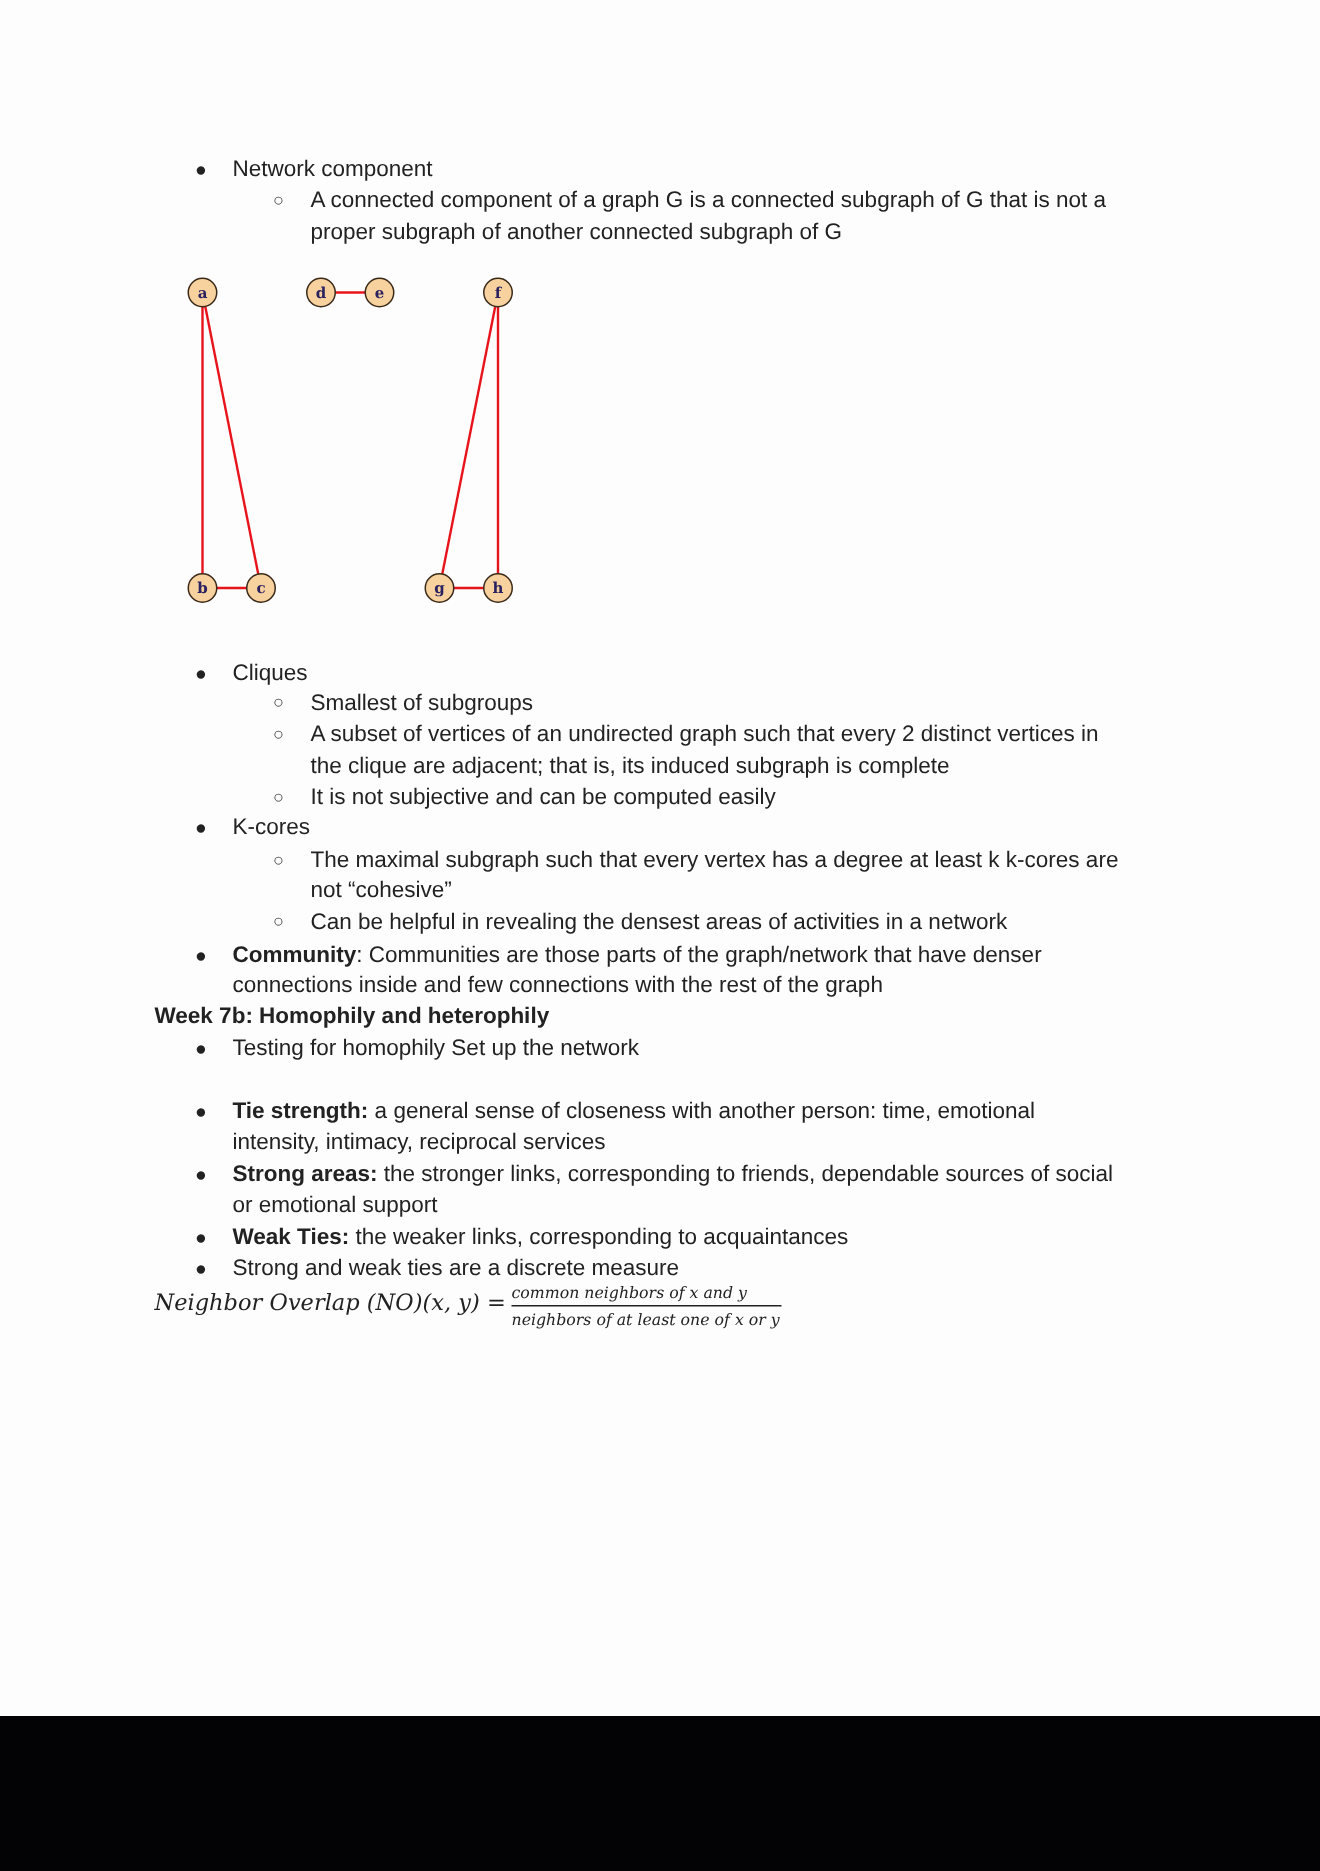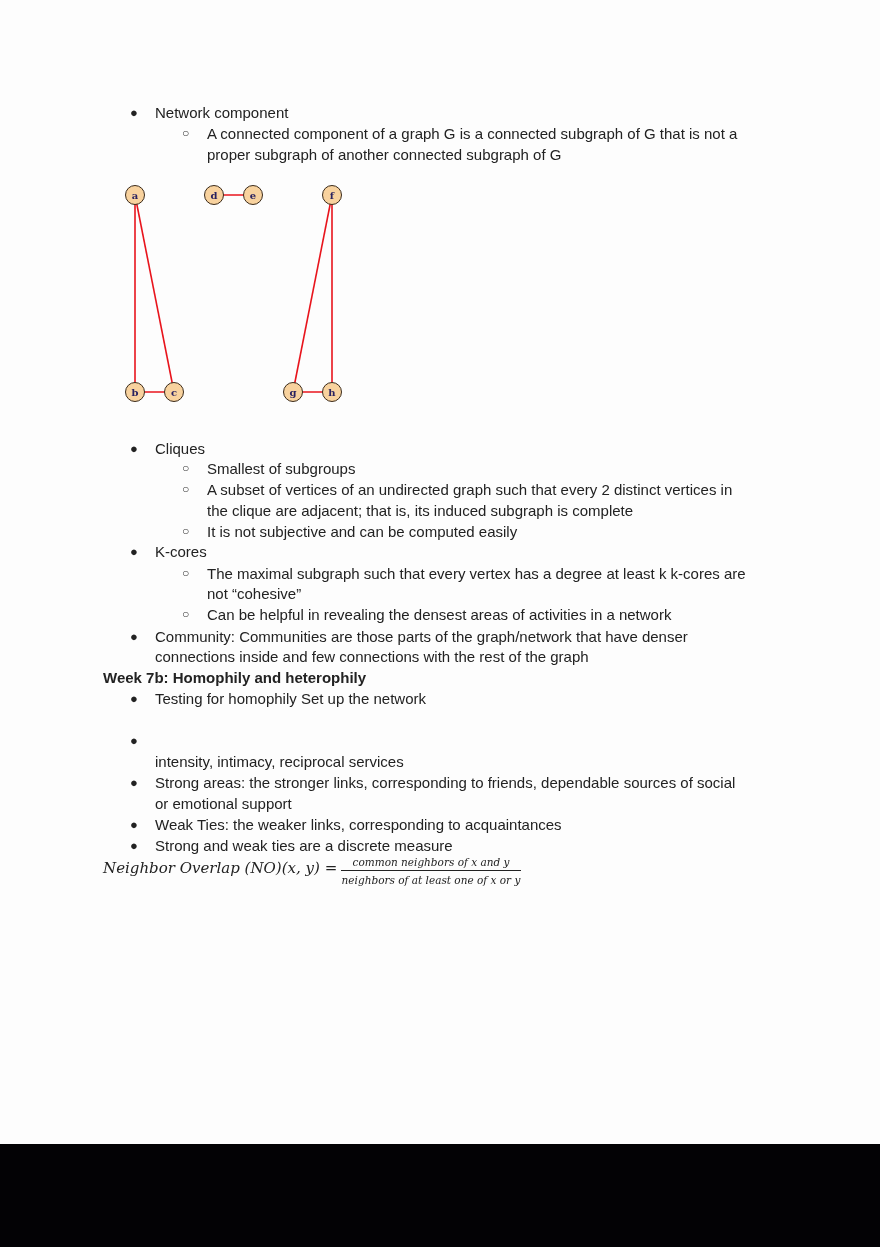--- a/index.html
+++ b/index.html
@@ -7,26 +7,26 @@
       width: 880px; height: 1247px; position: relative; overflow: hidden;
       background: #fdfdfd;
       font-family: "Liberation Sans", sans-serif;
       color: #222;
     }
     .page { position: absolute; left: 0; top: 0; width: 880px; height: 1144px; background: #fdfdfd; }
     .blackbar { position: absolute; left: 0; top: 1144px; width: 880px; height: 103px; background: #030205; }
     .line { position: absolute; font-size: 15px; line-height: 21px; white-space: nowrap; }
     .bullet { position: absolute; font-size: 13px; line-height: 21px; }
     .hollow { position: absolute; font-size: 12px; line-height: 21px; color: #333; }
-    .b { font-weight: normal; }
+    .b { font-weight: bold; }
     .heading { font-weight: bold; }
     svg.graph { position: absolute; left: 0; top: 0; }
     .formula { position: absolute; left: 103px; top: 855px; font-family: "DejaVu Serif", serif; font-style: italic; color: #222; }
     .formula .lhs { position: absolute; left: 0; top: 4px; font-size: 15px; white-space: nowrap; }
-    .formula .frac { position: absolute; left: 238px; top: 0; width: 180px; text-align: center; font-size: 10.5px; }
+    .formula .frac { position: absolute; left: 238px; top: 0; width: 180px; font-size: 10.5px; }
     .formula .num { display: block; line-height: 14px; white-space: nowrap; }
     .formula .bar { display: block; height: 1px; background: #222; margin: 1px 0 2px 0; }
     .formula .den { display: block; line-height: 14px; white-space: nowrap; }
   </style>
 </head>
 <body>
 
 <div class="page">
 
   <span class="bullet" style="left:130px;top:102px">●</span>
@@ -101,20 +101,21 @@
 
   <span class="bullet" style="left:130px;top:626px">●</span>
   <div class="line" style="left:155px;top:626px"><span class="b">Community</span><span>: Communities are those parts of the graph/network that have denser</span></div>
   <div class="line" style="left:155px;top:646px">connections inside and few connections with the rest of the graph</div>
 
   <div class="line heading" style="left:103px;top:667px">Week 7b: Homophily and heterophily</div>
   <span class="bullet" style="left:130px;top:688px">●</span>
   <div class="line" style="left:155px;top:688px">Testing for homophily Set up the network</div>
 
   <span class="bullet" style="left:130px;top:730px">●</span>
+  <div class="line" style="left:155px;top:730px"><span class="b">Tie strength:</span><span> a general sense of closeness with another person: time, emotional</span></div>
   <div class="line" style="left:155px;top:751px">intensity, intimacy, reciprocal services</div>
 
   <span class="bullet" style="left:130px;top:772px">●</span>
   <div class="line" style="left:155px;top:772px"><span class="b">Strong areas:</span><span> the stronger links, corresponding to friends, dependable sources of social</span></div>
   <div class="line" style="left:155px;top:793px">or emotional support</div>
 
   <span class="bullet" style="left:130px;top:814px">●</span>
   <div class="line" style="left:155px;top:814px"><span class="b">Weak Ties:</span><span> the weaker links, corresponding to acquaintances</span></div>
 
   <span class="bullet" style="left:130px;top:835px">●</span>

